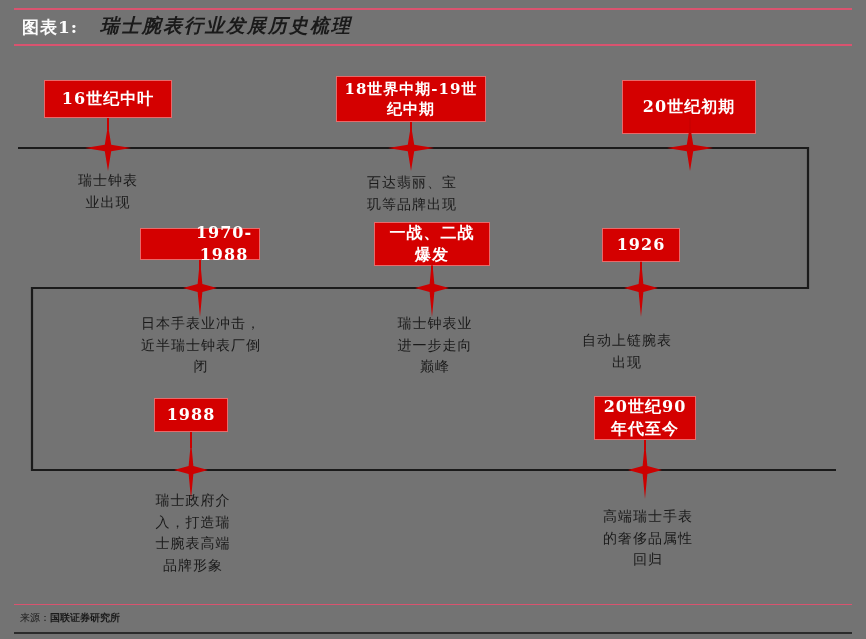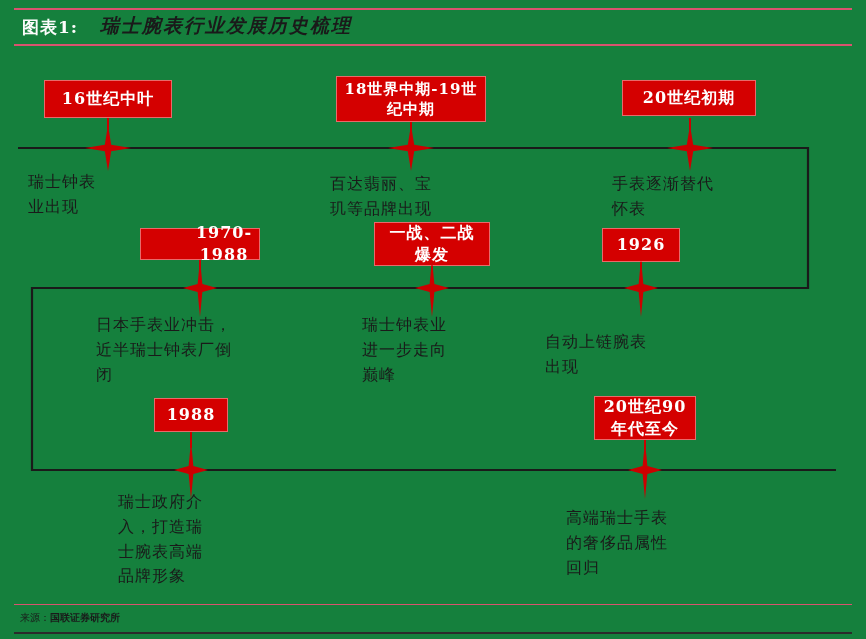--- a/index.html
+++ b/index.html
@@ -8,21 +8,21 @@
     padding: 0;
     background: #ffffff;
   }
   body {
     font-family: "DejaVu Sans", "Liberation Sans", sans-serif;
   }
   #page {
     position: relative;
     width: 866px;
     height: 639px;
-    background: #15803d;
+    background: #737373;
     overflow: hidden;
   }
 
   
   .rule {
     position: absolute;
     left: 14px;
     width: 838px;
     background: #d9536f;
   }
@@ -93,23 +93,24 @@
     display: flex;
     align-items: center;
     justify-content: center;
     white-space: pre-line;
   }
 
   
   .desc {
     position: absolute;
     font-family: "DejaVu Serif", "Liberation Serif", serif;
-    font-size: 16px;
+    font-size: 14px;
     color: #1a1a1a;
     line-height: 1.55;
+    text-align: center;
     letter-spacing: 1px;
     white-space: pre-line;
   }
 
   
   .star {
     position: absolute;
     width: 46px;
     height: 46px;
     margin-left: -23px;
@@ -158,25 +159,23 @@
   <div class="desc" style="left:28px; top:170px; width:160px;">瑞士钟表
 业出现</div>
 
   <div class="label-box" style="left:336px; top:76px; width:150px; height:46px; font-size:15px;">18世界中期-19世
 纪中期</div>
   <div class="stem" style="left:411px; top:122px; height:10px;"></div>
   <div class="star" style="left:411px; top:148px;"></div>
   <div class="desc" style="left:330px; top:172px; width:164px;">百达翡丽、宝
 玑等品牌出现</div>
 
-  <div class="label-box" style="left:622px; top:80px; width:134px; height:36px;">20世纪初期</div>
+  <div class="label-box" style="left:622px; top:80px; width:134px; height:54px;">20世纪初期</div>
   <div class="stem" style="left:690px; top:118px; height:12px;"></div>
   <div class="star" style="left:690px; top:148px;"></div>
-  <div class="desc" style="left:612px; top:172px; width:164px;">手表逐渐替代
-怀表</div>
 
   <div class="label-box" style="left:140px; top:228px; width:120px; height:32px;padding-left:48px;">1970-1988</div>
   <div class="stem" style="left:200px; top:260px; height:14px;"></div>
   <div class="star tall" style="left:200px; top:288px;"></div>
   <div class="desc" style="left:96px; top:313px; width:210px;">日本手表业冲击，
 近半瑞士钟表厂倒
 闭</div>
 
   <div class="label-box" style="left:374px; top:222px; width:116px; height:44px;">一战、二战
 爆发</div>

